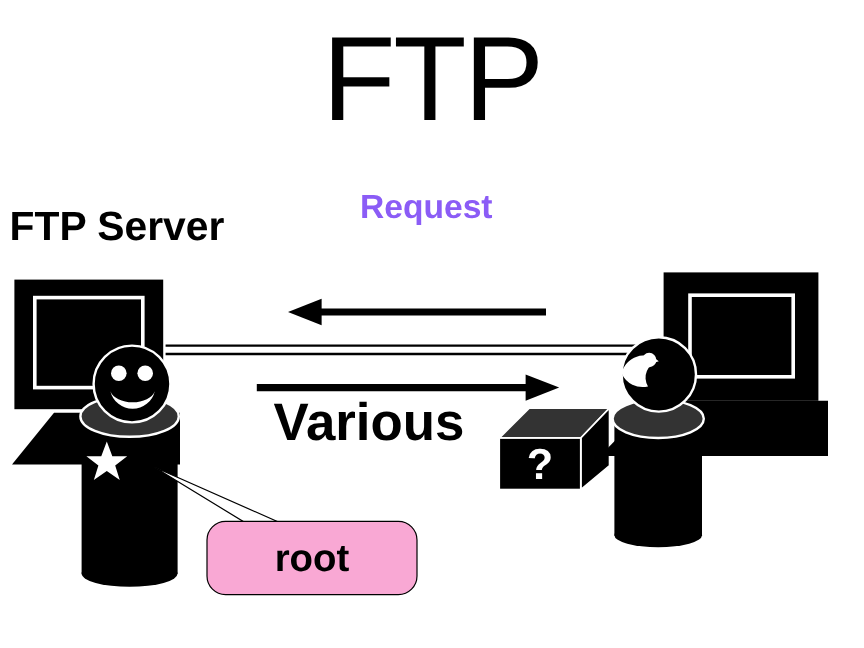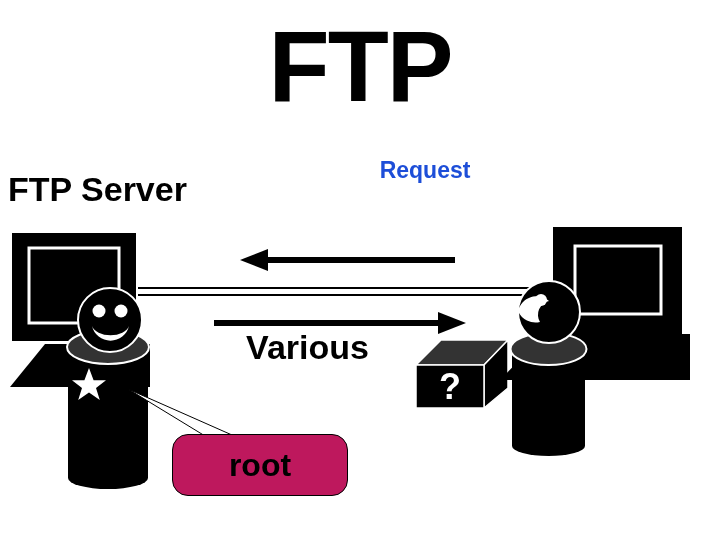--- a/index.html
+++ b/index.html
@@ -16,47 +16,46 @@
     font-family: "Liberation Sans", sans-serif;
   }
   .abs { position: absolute; }
 
   
   .title-ftp {
     left: 228px; top: 16px;
     width: 264px;
     text-align: center;
     font-size: 100px;
-    font-weight: bold;
+    font-weight: normal;
     line-height: 1.0;
     letter-spacing: -2px;
     color: #000;
     white-space: nowrap;
   }
   .label-server {
     left: 8px; top: 170px;
     font-size: 34px;
     font-weight: bold;
     color: #000000;
     white-space: nowrap;
   }
   .label-request {
     left: 300px; top: 158px;
     width: 250px;
-    text-align: center;
-    font-size: 23px;
+    font-size: 28px;
     font-weight: bold;
     line-height: 1.08;
-    color: #1d4ed8;
+    color: #8b5cf6;
   }
   .label-various {
     left: 205px; top: 330px;
     width: 205px;
     text-align: center;
-    font-size: 34px;
+    font-size: 44px;
     font-weight: bold;
     line-height: 1.05;
     color: #000;
   }
   .callout-text {
     position: absolute;
     left: 0; top: 0;
     width: 100%; height: 100%;
     display: flex;
     align-items: center;
@@ -65,21 +64,21 @@
     font-weight: bold;
     color: #000;
   }
 
   
   .callout {
     left: 172px; top: 434px;
     width: 176px; height: 62px;
     border: 1px solid #000;
     border-radius: 16px;
-    background: #be185d;
+    background: #f9a8d4;
     box-sizing: border-box;
   }
 
   
   #art { left: 0; top: 0; }
 </style>
 </head>
 <body>
 
 <div id="canvas">

